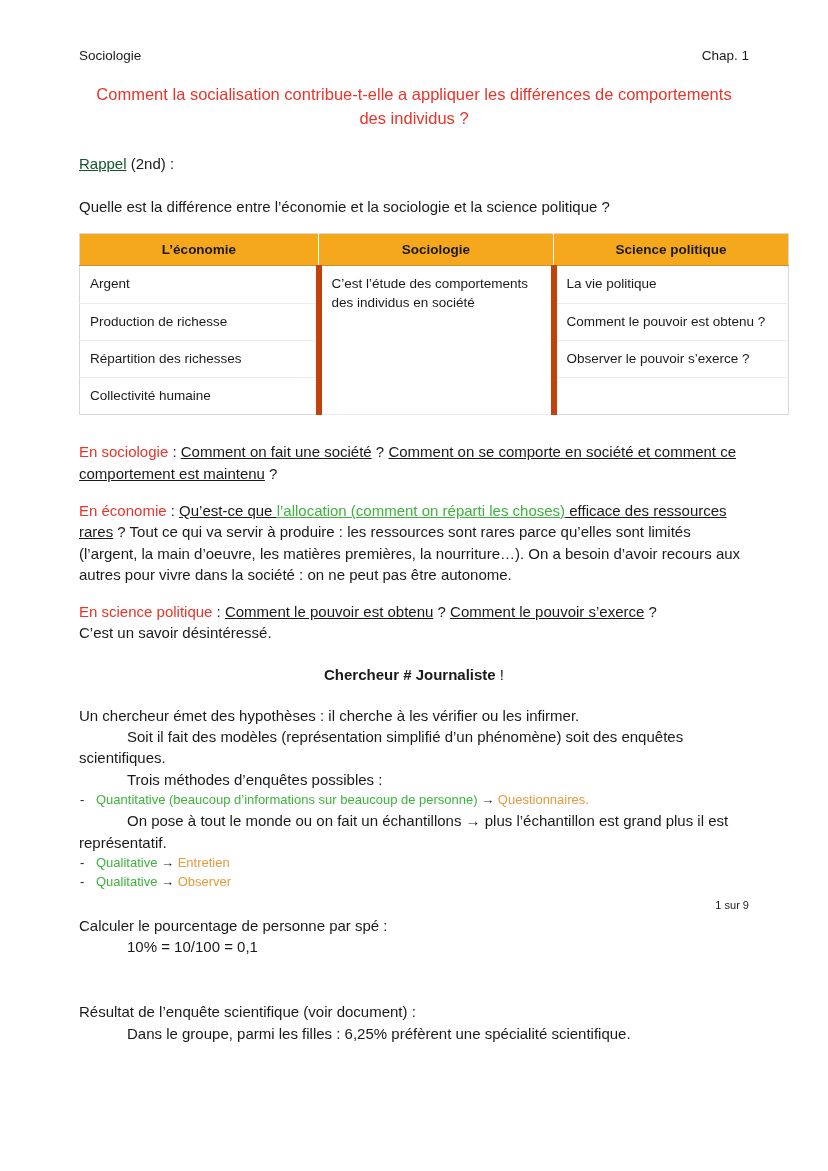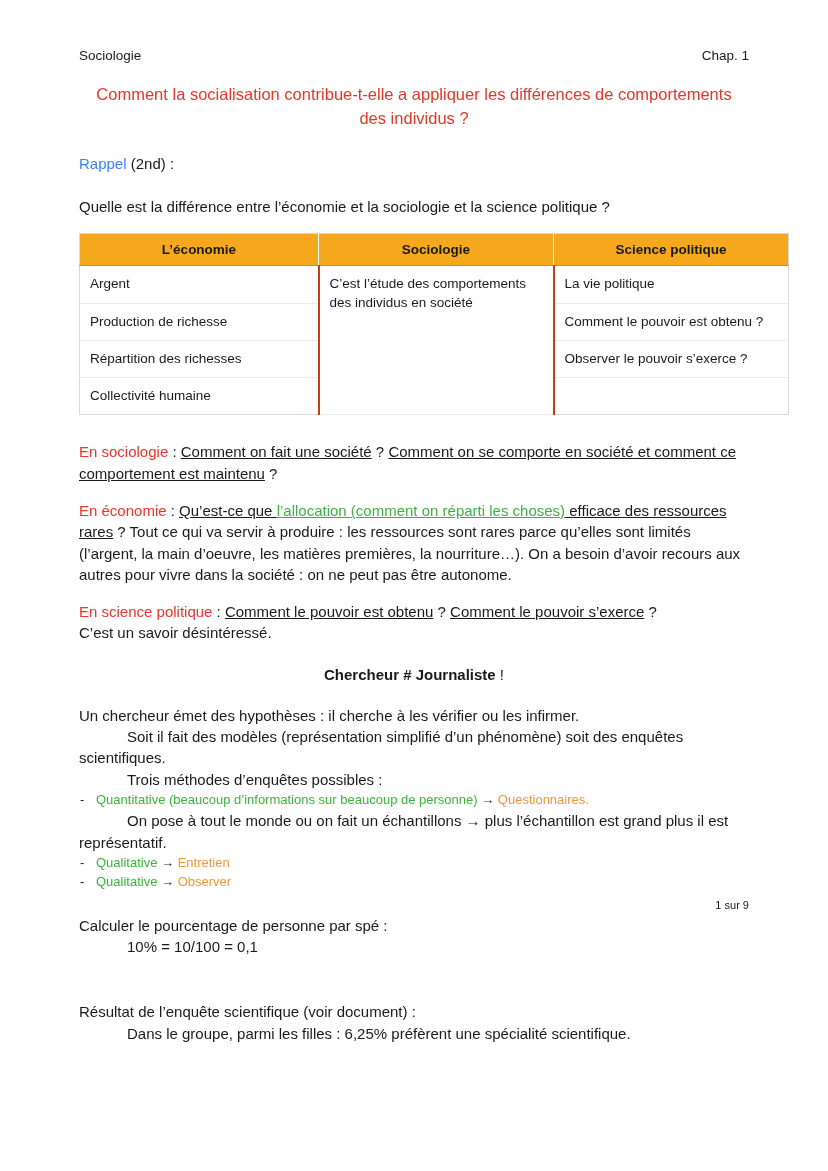--- a/index.html
+++ b/index.html
@@ -53,21 +53,22 @@
   p.para {
     margin: 0;
     font-size: 15px;
     line-height: 1.42;
     color: #1a1a1a;
   }
   .sp-22 { height: 22px; }
   .sp-16 { height: 16px; }
 
   .rappel-link {
-    color: #3b82f6;
+    color: #14532d;
+    text-decoration: underline;
   }
   .red  { color: #e8352b; }
   .green{ color: #3db33d; }
   .orange{ color: #e79a3c; }
   .u    { text-decoration: underline; }
   .blue-dark { color: #3ea2dc; }
   .blue-light{ color: #74c4ee; }
   .pink { color: #ef4aa0; }
   .gold { color: #f0c24a; }
   .maroon { color: #c0392b; }
@@ -91,21 +92,21 @@
     padding: 8px 6px;
     border-right: 1px solid #ffffff;
     border-bottom: 1px solid #c8922a;
   }
   table.cmp th:last-child { border-right: none; }
   table.cmp td {
     font-size: 13.5px;
     color: #1a1a1a;
     padding: 9px 10px;
     vertical-align: top;
-    border-right: 2px solid #c2410c;
+    border-right: 6px solid #c2410c;
     border-bottom: 1px solid #ececec;
     height: 14px;
     line-height: 1.35;
   }
   table.cmp td:last-child { border-right: none; }
   table.cmp tr:last-child td { border-bottom: none; }
   td.nb { border-bottom: none; }
   .col-a { width: 226px; }
   .col-b { width: 222px; }
   .col-c { width: 222px; }

